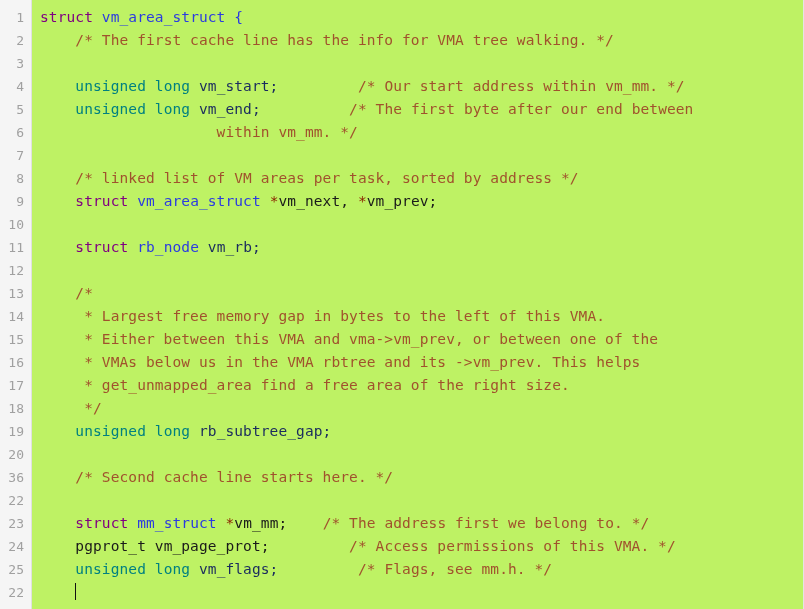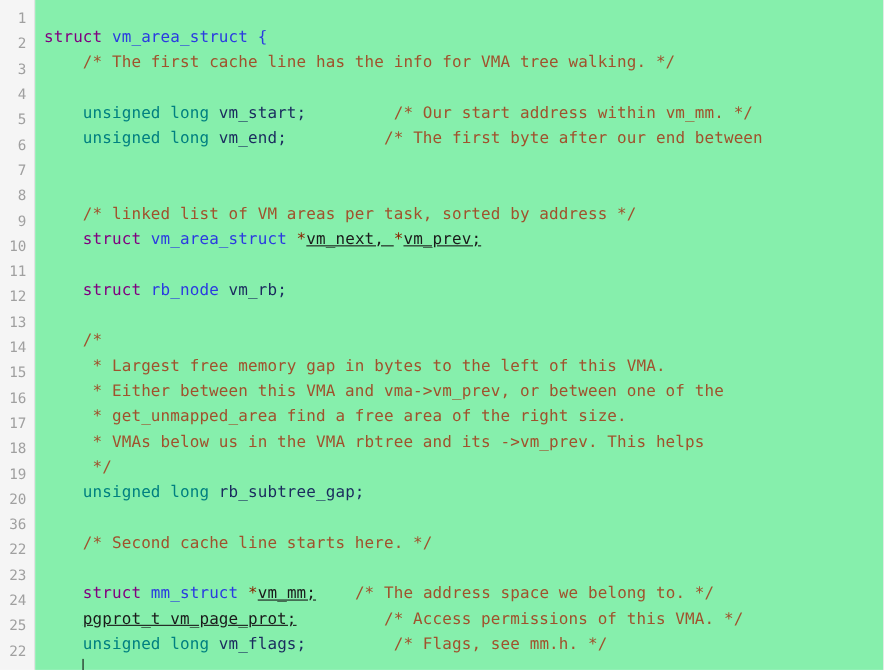--- a/index.html
+++ b/index.html
@@ -38,41 +38,41 @@
     text-align: right;
     padding-right: 7px;
     box-sizing: border-box;
     font-size: 13px;
     color: #a0a0a0;
     letter-spacing: 0px;
     user-select: none;
   }
   .code-area {
     flex: 1 1 auto;
-    padding-top: 23px;
+    padding-top: 6px;
     padding-left: 8px;
     height: 609px;
     box-sizing: border-box;
-    background: #86efac;
+    background: #bef264;
     overflow: hidden;
     position: relative;
   }
   .code-line {
     height: 23px;
     line-height: 23px;
     font-size: 14.5px;
     white-space: pre;
     color: #1a1a1a;
     letter-spacing: 0.1px;
   }
   
   .t-kw       { color: #008080; text-align: center; }   
   .t-struct   { color: #800080; }   
   .t-type     { color: #2b3be0; }   
-  .t-ident    { color: #1a1a1a; text-decoration: underline; }   
+  .t-ident    { color: #1a1a1a; }   
   .t-var      { color: #1a2b5e; }   
   .t-comment  { color: #a0522d; }       */
   .t-punct    { color: #1a1a1a; }
   .t-star     { color: #8b2500; }   
   .t-brace    { color: #2b3be0; }
 
   .caret {
     display: inline-block;
     width: 0;
     border-left: 1.5px solid #111111;
@@ -114,36 +114,36 @@
       <div class="gutter-line">25</div>
       <div class="gutter-line">22</div>
     </div>
 
   <div class="code-area">
       <div class="code-line"><span class="t-struct">struct</span><span class="t-punct"> </span><span class="t-type">vm_area_struct</span><span class="t-punct"> </span><span class="t-brace">{</span></div>
       <div class="code-line"><span class="t-punct">    </span><span class="t-comment">/* The first cache line has the info for VMA tree walking. */</span></div>
       <div class="code-line">&nbsp;</div>
       <div class="code-line"><span class="t-punct">    </span><span class="t-kw">unsigned long</span><span class="t-punct"> </span><span class="t-var">vm_start;</span><span class="t-punct">         </span><span class="t-comment">/* Our start address within vm_mm. */</span></div>
       <div class="code-line"><span class="t-punct">    </span><span class="t-kw">unsigned long</span><span class="t-punct"> </span><span class="t-var">vm_end;</span><span class="t-punct">          </span><span class="t-comment">/* The first byte after our end between</span></div>
-      <div class="code-line"><span class="t-punct">                    </span></div>
+      <div class="code-line"><span class="t-punct">                    </span><span class="t-comment">within vm_mm. */</span></div>
       <div class="code-line">&nbsp;</div>
       <div class="code-line"><span class="t-punct">    </span><span class="t-comment">/* linked list of VM areas per task, sorted by address */</span></div>
       <div class="code-line"><span class="t-punct">    </span><span class="t-struct">struct</span><span class="t-punct"> </span><span class="t-type">vm_area_struct</span><span class="t-punct"> </span><span class="t-star">*</span><span class="t-ident">vm_next, </span><span class="t-star">*</span><span class="t-ident">vm_prev;</span></div>
       <div class="code-line">&nbsp;</div>
       <div class="code-line"><span class="t-punct">    </span><span class="t-struct">struct</span><span class="t-punct"> </span><span class="t-type">rb_node</span><span class="t-punct"> </span><span class="t-var">vm_rb;</span></div>
       <div class="code-line">&nbsp;</div>
       <div class="code-line"><span class="t-punct">    </span><span class="t-comment">/*</span></div>
       <div class="code-line"><span class="t-punct">     </span><span class="t-comment">* Largest free memory gap in bytes to the left of this VMA.</span></div>
       <div class="code-line"><span class="t-punct">     </span><span class="t-comment">* Either between this VMA and vma-&gt;vm_prev, or between one of the</span></div>
+      <div class="code-line"><span class="t-punct">     </span><span class="t-comment">* VMAs below us in the VMA rbtree and its -&gt;vm_prev. This helps</span></div>
       <div class="code-line"><span class="t-punct">     </span><span class="t-comment">* get_unmapped_area find a free area of the right size.</span></div>
-      <div class="code-line"><span class="t-punct">     </span><span class="t-comment">* VMAs below us in the VMA rbtree and its -&gt;vm_prev. This helps</span></div>
       <div class="code-line"><span class="t-punct">     </span><span class="t-comment">*/</span></div>
       <div class="code-line"><span class="t-punct">    </span><span class="t-kw">unsigned long</span><span class="t-punct"> </span><span class="t-var">rb_subtree_gap;</span></div>
       <div class="code-line">&nbsp;</div>
       <div class="code-line"><span class="t-punct">    </span><span class="t-comment">/* Second cache line starts here. */</span></div>
       <div class="code-line">&nbsp;</div>
-      <div class="code-line"><span class="t-punct">    </span><span class="t-struct">struct</span><span class="t-punct"> </span><span class="t-type">mm_struct</span><span class="t-punct"> </span><span class="t-star">*</span><span class="t-ident">vm_mm;</span><span class="t-punct">    </span><span class="t-comment">/* The address space we belong to. */</span></div>
+      <div class="code-line"><span class="t-punct">    </span><span class="t-struct">struct</span><span class="t-punct"> </span><span class="t-type">mm_struct</span><span class="t-punct"> </span><span class="t-star">*</span><span class="t-ident">vm_mm;</span><span class="t-punct">    </span><span class="t-comment">/* The address first we belong to. */</span></div>
       <div class="code-line"><span class="t-punct">    </span><span class="t-ident">pgprot_t vm_page_prot;</span><span class="t-punct">         </span><span class="t-comment">/* Access permissions of this VMA. */</span></div>
       <div class="code-line"><span class="t-punct">    </span><span class="t-kw">unsigned long</span><span class="t-punct"> </span><span class="t-var">vm_flags;</span><span class="t-punct">         </span><span class="t-comment">/* Flags, see mm.h. */</span></div>
       <div class="code-line"><span class="t-punct">    </span><span class="caret"></span></div>
     </div>
 
 </div>
 
 </body></html>

